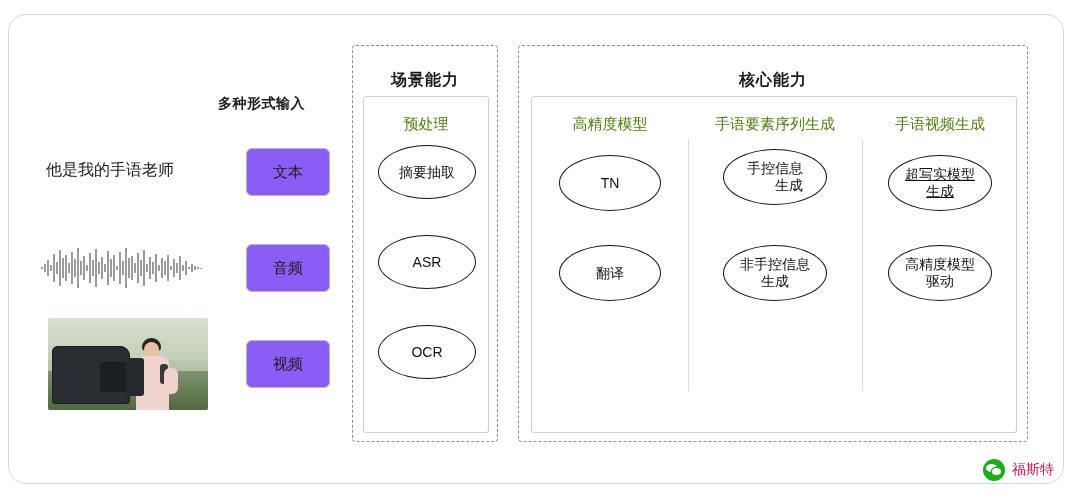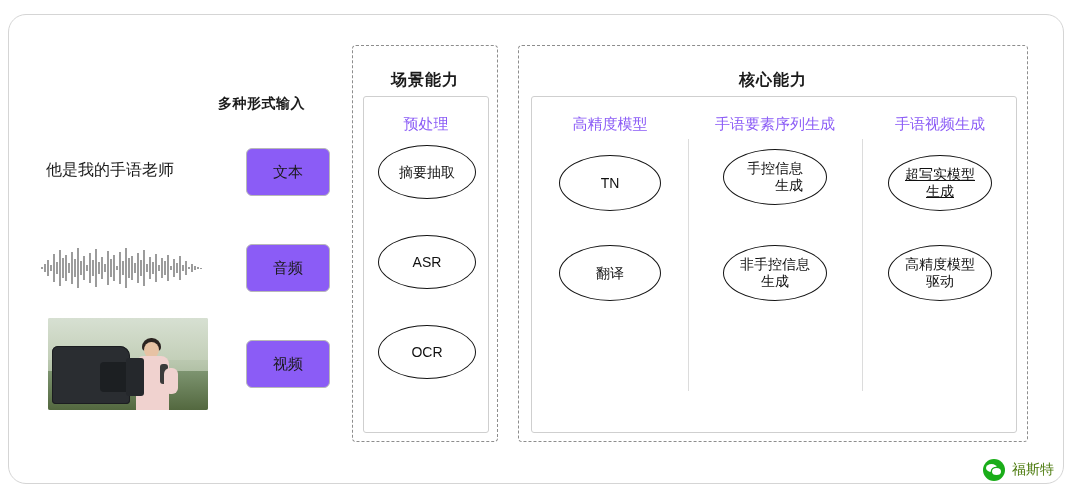--- a/index.html
+++ b/index.html
@@ -195,21 +195,21 @@
   .core-inner {
     left: 12px;
     top: 50px;
     width: 486px;
     height: 337px;
   }
   .sub-title {
     position: absolute;
     text-align: center;
     font-size: 15px;
-    color: #8b5cf6;
+    color: #4d7c0f;
     white-space: nowrap;
   }
 
   .vdiv {
     position: absolute;
     top: 42px;
     width: 0;
     border-left: 1px solid #dcdcdc;
     height: 252px;
   }
@@ -231,21 +231,21 @@
   }
 
   
   .watermark {
     position: absolute;
     right: 26px;
     bottom: 18px;
     display: flex;
     align-items: center;
     gap: 7px;
-    color: #4d7c0f;
+    color: #be185d;
     font-size: 14px;
     padding-left: 40px;
   }
   .wechat-badge {
     width: 22px;
     height: 22px;
     border-radius: 50%;
     background: #1aad19;
     position: relative;
     flex: 0 0 auto;

